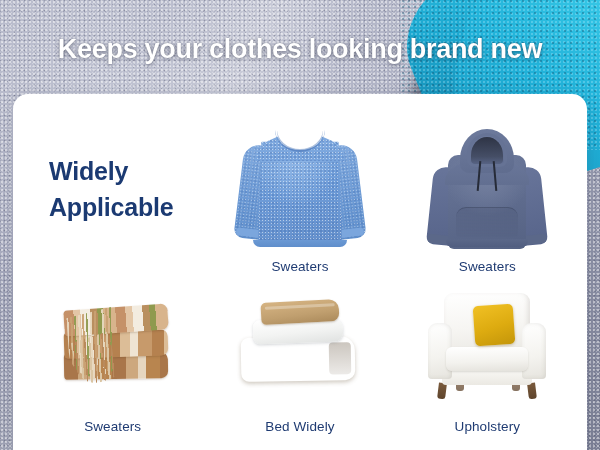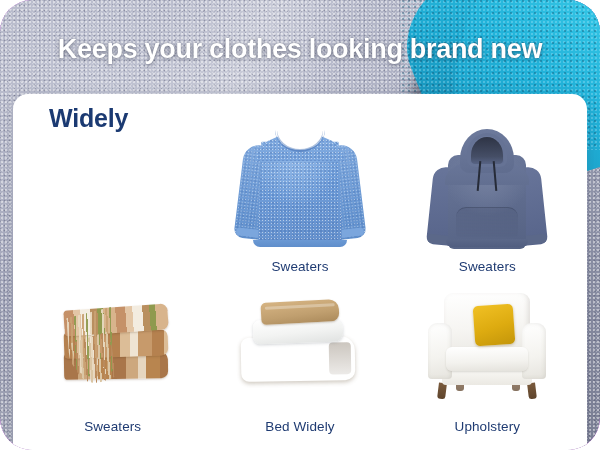--- a/index.html
+++ b/index.html
@@ -10,21 +10,20 @@
     overflow:hidden;
     font-family:"Liberation Sans", sans-serif;
   }
 
   
   #banner {
     position:relative;
     width:600px; height:450px;
     background:#d946ef;
     overflow:hidden;
-    border-radius:32px;
   }
 
   
   .bg-gray {
     position:absolute; inset:0;
     background:
       radial-gradient(ellipse 60% 80% at 18% 20%, #c2c5d4 0%, rgba(194,197,212,0) 62%),
       radial-gradient(ellipse 50% 70% at 52% 10%, #b9bccd 0%, rgba(185,188,205,0) 60%),
       linear-gradient(160deg, #b4b7c8 0%, #a6a9bd 38%, #8f93a8 70%, #7e8297 100%);
   }
@@ -126,21 +125,21 @@
     position:relative;
     display:flex;
     flex-direction:column;
     align-items:center;
     justify-content:flex-end;
     padding-bottom:4px;
   }
 
   
   .cell-heading {
-    justify-content:flex-start;
+    justify-content:center;
     align-items:flex-start;
     padding-left:30px;
     padding-bottom:0;
   }
   .section-title {
     color:#1b3a72;
     font-size:25px;
     font-weight:bold;
     line-height:1.45;
     letter-spacing:-.2px;
@@ -452,20 +451,21 @@
   <div class="teal-speckle"></div>
 
   <div class="headline">Keeps your clothes looking brand new</div>
 
   <div class="card">
     <div class="grid">
 
       <div class="cell cell-heading">
         <div class="section-title">
           <span>Widely</span>
+          <span>Applicable</span>
         </div>
       </div>
 
       <div class="cell">
         <div class="art">
           <div class="sleeve sleeve-l">
               <div class="heather"></div>
               <div class="sw-cuff"></div>
             </div>
           <div class="sleeve sleeve-r">

